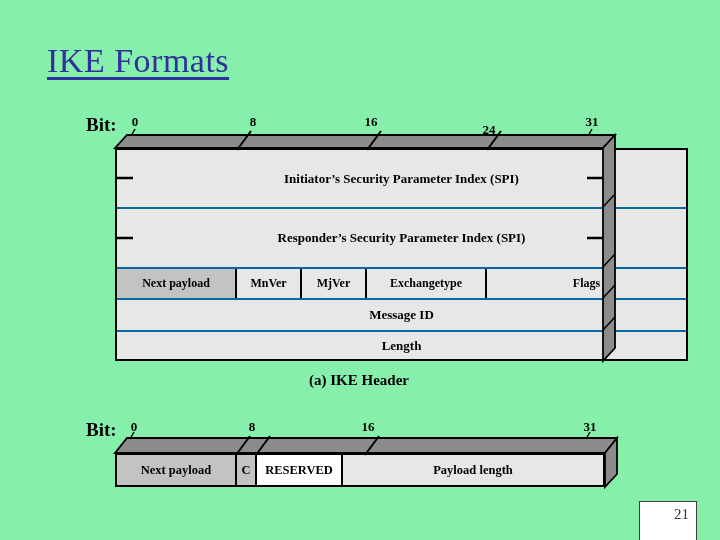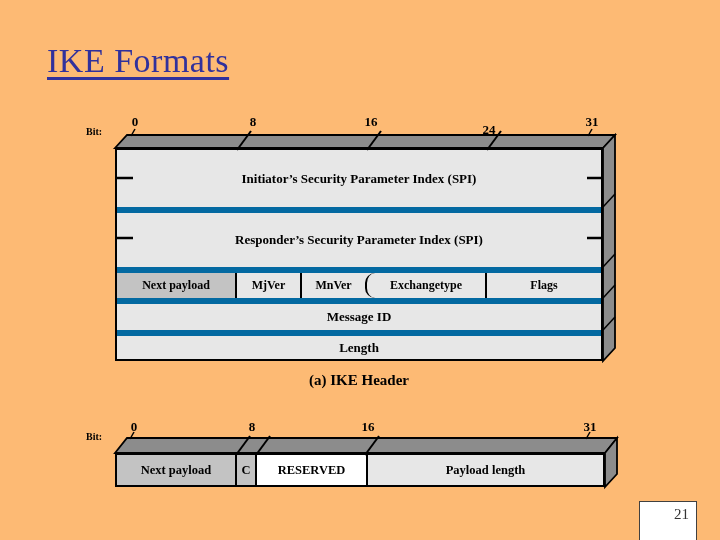--- a/index.html
+++ b/index.html
@@ -1,34 +1,34 @@
 <!DOCTYPE html>
 <html><head>
 <meta charset="utf-8">
 <style>
   html,body { margin:0; padding:0; background:#ffffff; }
   .slide {
-    position:relative; width:720px; height:540px; background:#fdba74;
+    position:relative; width:720px; height:540px; background:#86efac;
     overflow:hidden; font-family:"Liberation Serif", serif; color:#000;
   }
   .title {
     position:absolute; left:47px; top:42px; margin:0;
     font-size:34px; font-weight:400; color:#31319c;
     text-decoration:underline; text-decoration-thickness:2.5px; text-underline-offset:5px;
     letter-spacing:0.5px;
   }
   svg.deco { position:absolute; left:0; top:0; z-index:5; pointer-events:none; }
 
-  .bitword { position:absolute; font-weight:bold; font-size:10px;margin-top:12px; }
+  .bitword { position:absolute; font-weight:bold; font-size:19px; }
   .tick    { position:absolute; font-weight:bold; font-size:13px; transform:translateX(-50%); }
 
   .box { position:absolute; box-sizing:border-box; border:2px solid #000; background:#e7e7e7; z-index:2; }
-  #box-a { left:115px; top:148px; width:488px; height:213px; display:flex; flex-direction:column; }
+  #box-a { left:115px; top:148px; width:573px; height:213px; display:flex; flex-direction:column; }
   .arow {
-    box-sizing:border-box; border-top:6px solid #0369a1;
+    box-sizing:border-box; border-top:2px solid #0369a1;
     display:flex; align-items:center; justify-content:center;
     font-weight:bold; font-size:13px; text-align:center;
   }
   .arow.first { border-top:none; }
   .rh1{height:57px} .rh2{height:60px} .rh3{height:31px; padding:0;} .rh4{height:32px} .rh5{flex:1}
   .fieldrow { justify-content:flex-start; align-items:stretch; }
   .cell {
     box-sizing:border-box; border-left:2px solid #000;
     display:flex; align-items:center; justify-content:center;
     font-weight:bold; font-size:12px; background:#e7e7e7;
@@ -65,41 +65,41 @@
   <span class="tick" style="left:253px; top:114px;">8</span>
   <span class="tick" style="left:371px; top:114px;">16</span>
   <span class="tick" style="left:489px; top:122px;">24</span>
   <span class="tick" style="left:592px; top:114px;">31</span>
 
   <div class="box" id="box-a">
     <div class="arow first rh1">Initiator’s Security Parameter Index (SPI)</div>
     <div class="arow rh2">Responder’s Security Parameter Index (SPI)</div>
     <div class="arow rh3 fieldrow">
       <div class="cell first shaded" style="width:118px;">Next payload</div>
+      <div class="cell" style="width:65px;">MnVer</div>
       <div class="cell" style="width:65px;">MjVer</div>
-      <div class="cell" style="width:65px;">MnVer</div>
-      <div class="cell" style="width:120px;border-radius:10px;">Exchangetype</div>
+      <div class="cell" style="width:120px;">Exchangetype</div>
       <div class="cell" style="flex:1;text-align:right;">Flags</div>
     </div>
     <div class="arow rh4">Message ID</div>
     <div class="arow rh5">Length</div>
   </div>
 
   <div class="caption" id="caption-a">(a) IKE Header</div>
 
   <span class="bitword" style="left:86px; top:419px;">Bit:</span>
   <span class="tick" style="left:134px; top:419px;">0</span>
   <span class="tick" style="left:252px; top:419px;">8</span>
   <span class="tick" style="left:368px; top:419px;">16</span>
   <span class="tick" style="left:590px; top:419px;">31</span>
 
   <div class="box" id="box-b">
     <div class="cell first shaded" style="width:118px;">Next payload</div>
     <div class="cell shaded" style="width:20px;">C</div>
-    <div class="cell white" style="width:111px;">RESERVED</div>
+    <div class="cell white" style="width:86px;">RESERVED</div>
     <div class="cell" style="flex:1;">Payload length</div>
   </div>
 
 
   <svg class="deco" width="720" height="540" viewBox="0 0 720 540">
 
     <polygon points="115,148 127,135 615,135 603,148" fill="#8c8c8c" stroke="#000" stroke-width="1.8"></polygon>
 
     <polygon points="603,148 615,135 615,348 603,361" fill="#8c8c8c" stroke="#000" stroke-width="1.8"></polygon>
 

